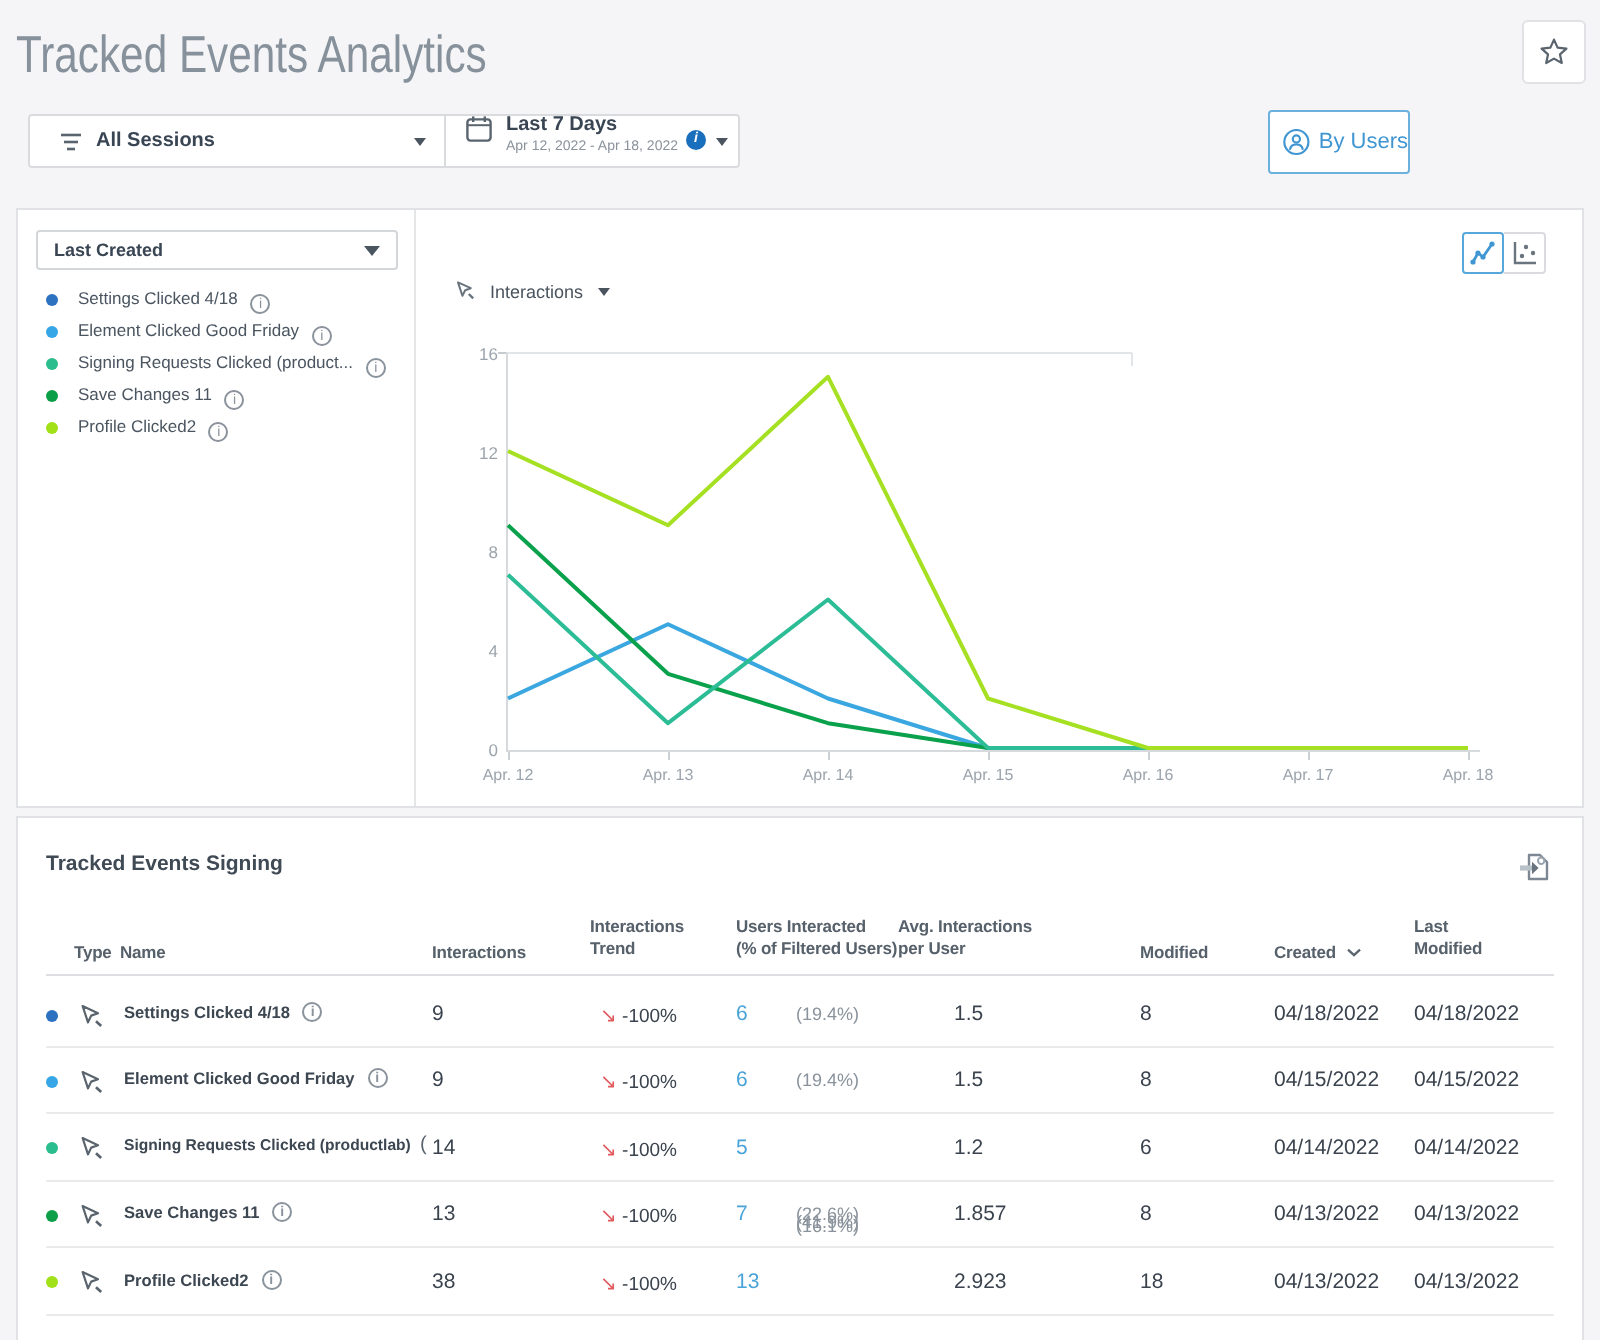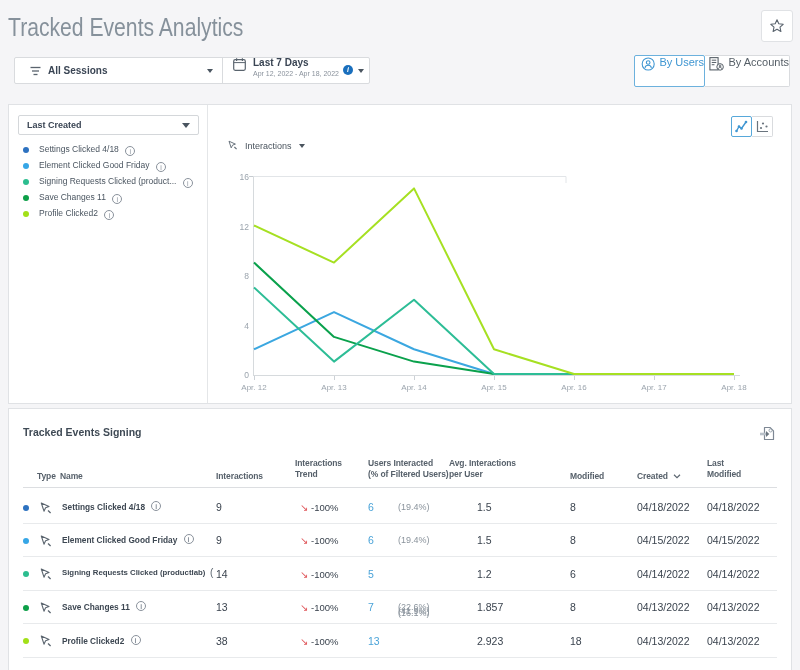--- a/index.html
+++ b/index.html
@@ -10,21 +10,21 @@
 .filters { left:14px; top:57px; height:27px; background:#fff; border:1px solid #d9dbde; border-radius:2px; display:flex; align-items:stretch; }
 .seg1 { width:207px; display:flex; align-items:center; padding-left:15px; position:relative; }
 .seg1 .lbl { font-size:10px; font-weight:bold; color:#3a4554; margin-left:7px; }
 .segdiv { width:1px; background:#d9dbde; }
 .seg2 { width:146px; display:flex; align-items:flex-start; padding-left:10px; position:relative; }
 .seg2 .txt { margin-left:7px; line-height:1; }
 .seg2 .l1 { font-size:10px; font-weight:bold; color:#3a4554; }
 .seg2 .l2 { font-size:7px; color:#8a929c; margin-top:2px; white-space:nowrap; }
 .caret { width:0; height:0; border-left:4px solid transparent; border-right:4px solid transparent; border-top:5px solid #4a5560; }
 .toggle { left:634px; top:55px; display:flex; }
-.toggle .tbtn { height:32px; display:flex; background:#fff; font-size:11px; white-space:nowrap; }
+.toggle .tbtn { height:32px; display:flex; align-items:center; background:#fff; font-size:11px; white-space:nowrap; }
 .toggle .on { width:71px; padding-left:6px; border:1px solid #6cb1dd; color:#3f96d2; border-radius:2px; }
 .toggle .off { width:85px; padding-left:4px; border:1px solid #d9dbde; border-left:none; color:#555e66; border-radius:0 2px 2px 0; }
 .toggle .tbtn svg { margin-right:4px; }
 .panel { background:#fff; border:1px solid #e0e2e5; }
 #panel1 { left:8px; top:104px; width:784px; height:300px; }
 #leftcol { position:absolute; left:0; top:0; width:199px; height:298px; border-right:1px solid #e4e6e8; }
 .dd { position:absolute; left:9px; top:10px; width:181px; height:20px; border:1px solid #d4d7da; border-radius:2px; display:flex; align-items:center; padding:0 8px;gap:28px; }
 .dd .lbl { font-size:9px; font-weight:bold; color:#3a4554; flex:1; }
 .litem { position:absolute; left:14px; height:16px; display:flex; align-items:center; white-space:nowrap; }
 .ldot { width:6px; height:6px; border-radius:50%; margin-right:10px; }
@@ -88,32 +88,20 @@
 
 <div class="abs toggle">
   <div class="tbtn on">
     <svg width="16" height="16" viewBox="0 0 16 16">
         <circle cx="8" cy="8" r="6.7" fill="none" stroke="#3f96d2" stroke-width="1.2"></circle>
         <circle cx="8" cy="6.3" r="2" fill="none" stroke="#3f96d2" stroke-width="1.2"></circle>
         <path d="M4.4 12.3 C4.8 9.9 6.2 9.3 8 9.3 C9.8 9.3 11.2 9.9 11.6 12.3" fill="none" stroke="#3f96d2" stroke-width="1.2"></path>
       </svg>
     By Users
   </div>
-  <div class="tbtn off">
-    <svg width="17" height="16" viewBox="0 0 17 16">
-        <rect x="1" y="1" width="9" height="13.5" fill="none" stroke="#555e66" stroke-width="1.2"></rect>
-        <line x1="3" y1="3.8" x2="8" y2="3.8" stroke="#555e66" stroke-width="1.1"></line>
-        <line x1="3" y1="6.3" x2="8" y2="6.3" stroke="#555e66" stroke-width="1.1"></line>
-        <line x1="3" y1="8.8" x2="6" y2="8.8" stroke="#555e66" stroke-width="1.1"></line>
-        <circle cx="12.2" cy="11.2" r="3.6" fill="#fff" stroke="#555e66" stroke-width="1.1"></circle>
-        <circle cx="12.2" cy="10.2" r="1" fill="none" stroke="#555e66" stroke-width="1"></circle>
-        <path d="M10.4 13.3 C10.7 11.9 11.3 11.6 12.2 11.6 C13.1 11.6 13.7 11.9 14 13.3" fill="none" stroke="#555e66" stroke-width="1"></path>
-      </svg>
-    By Accounts
-  </div>
 </div>
 
 <div class="abs panel" id="panel1">
   <div id="leftcol">
     <div class="dd">
         <span class="lbl">Last Created</span>
         <span class="caret"></span>
       </div>
     <div class="litem" style="top:37px;">
         <span class="ldot" style="background:#2d72c0;"></span>

